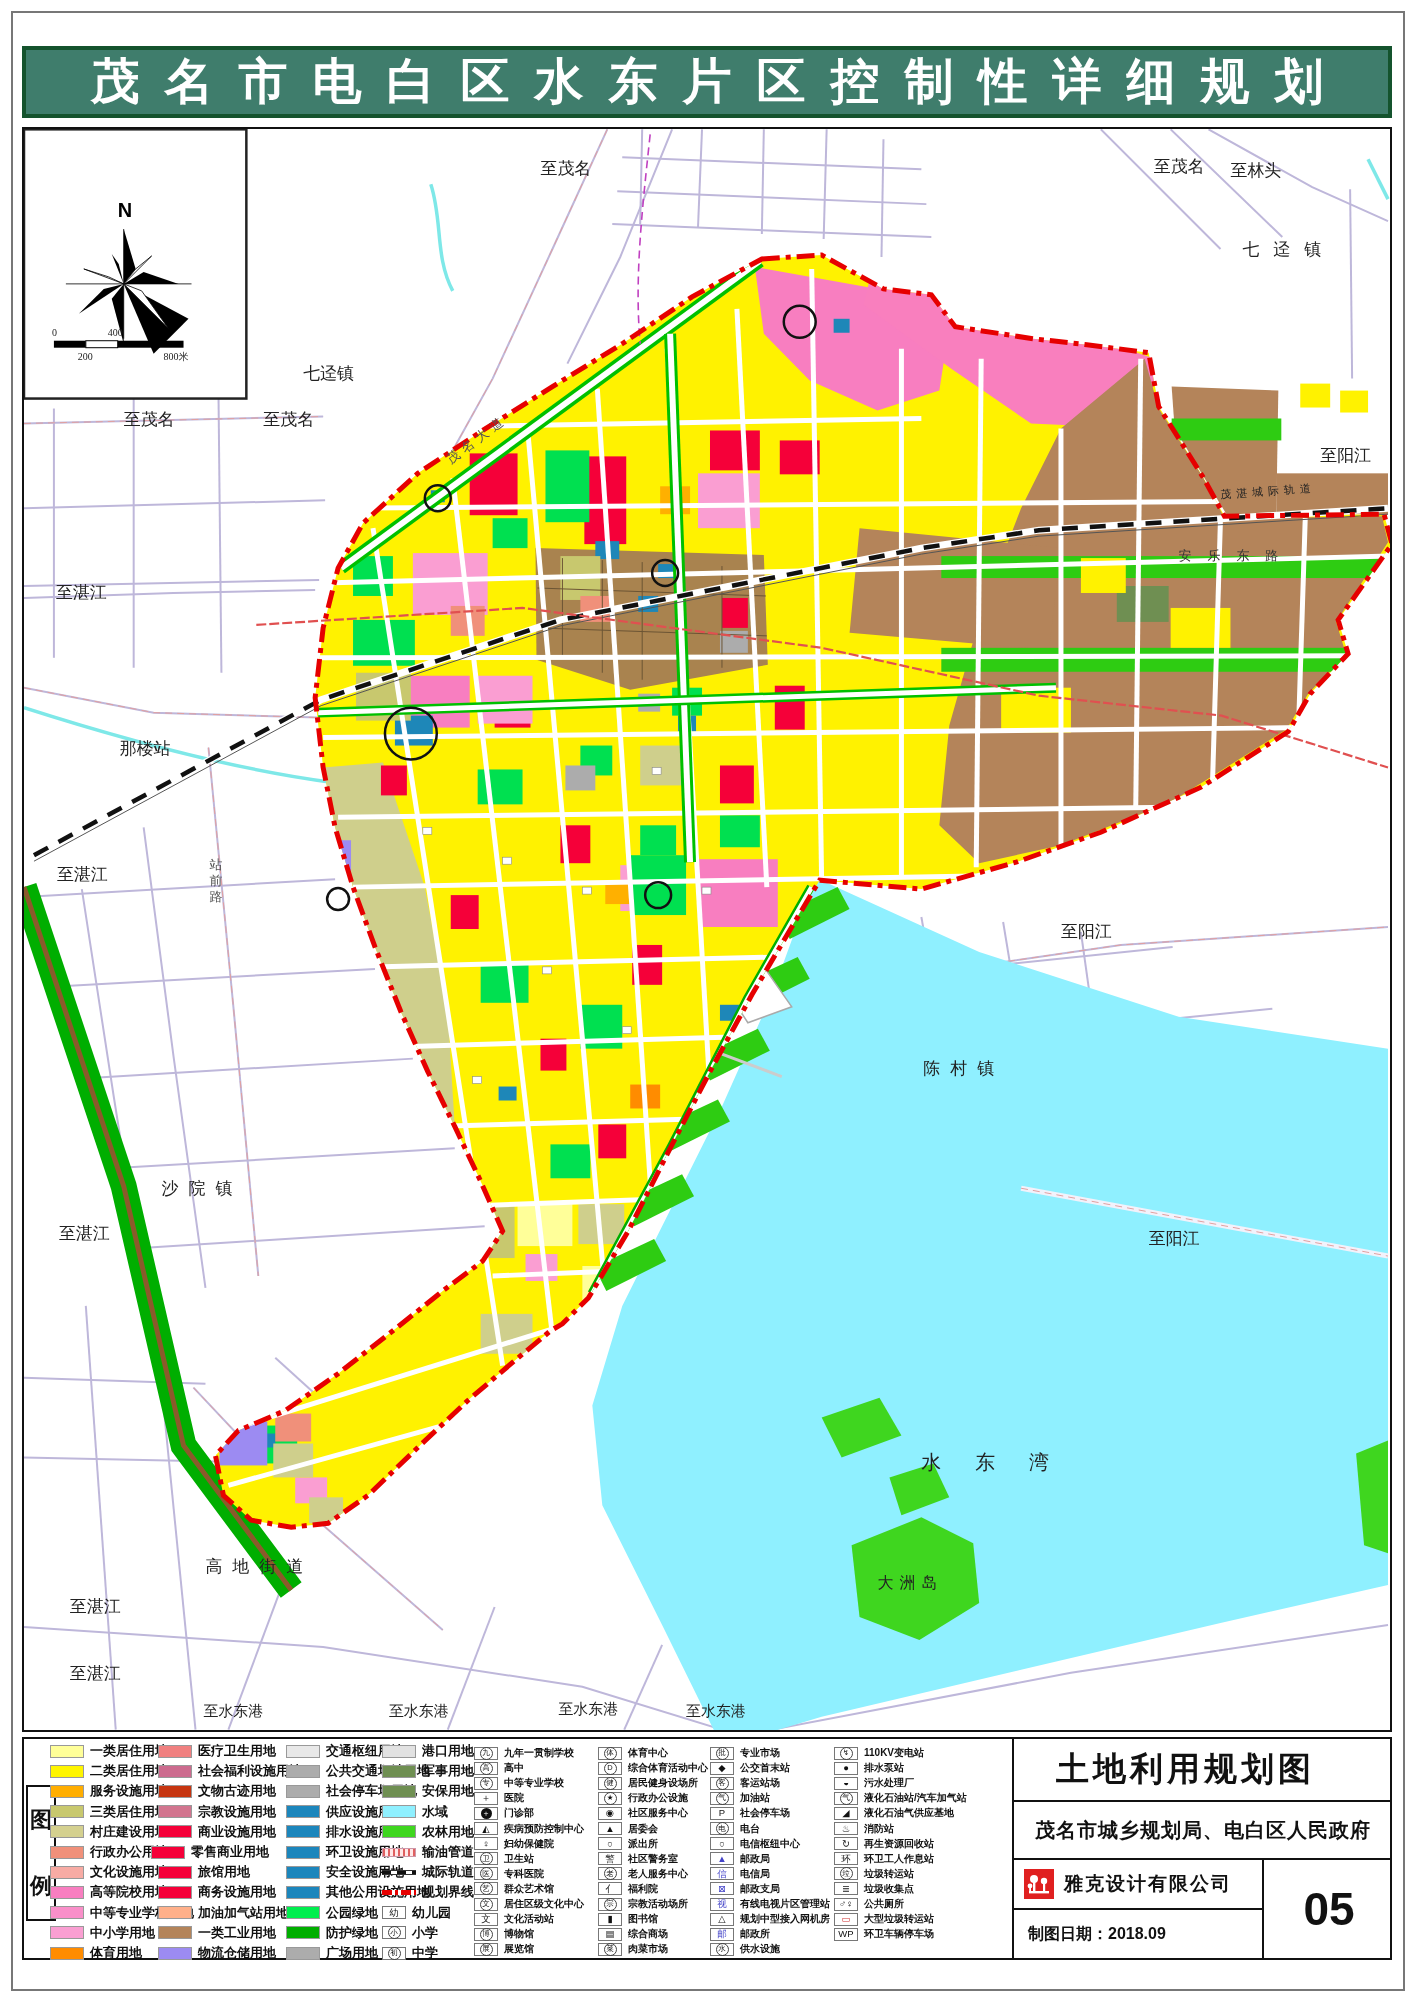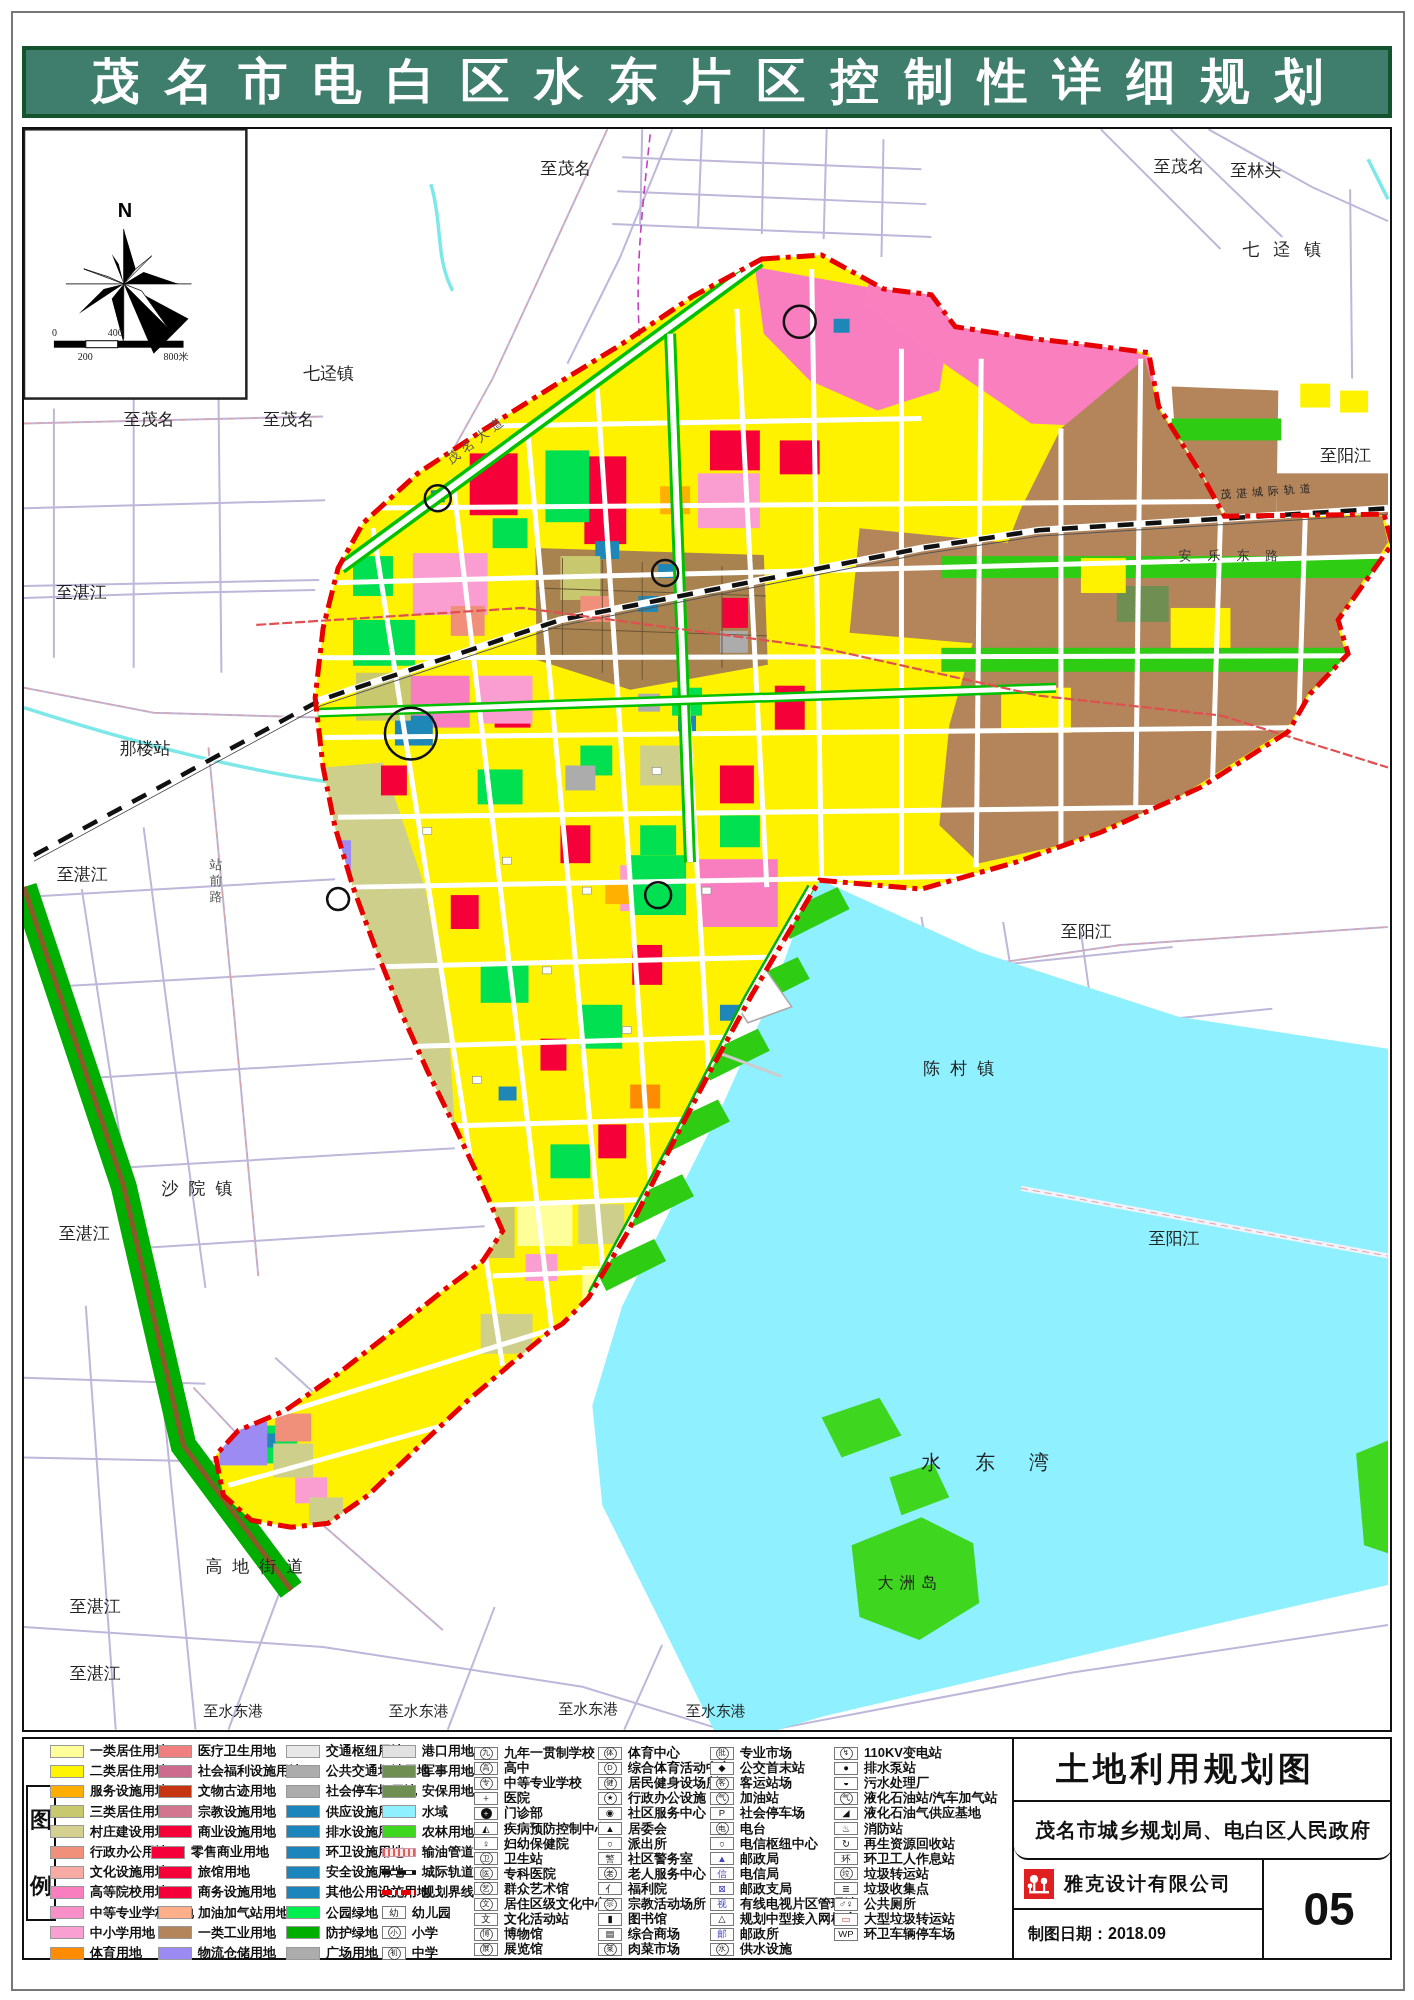--- a/index.html
+++ b/index.html
@@ -30,28 +30,28 @@
   .symbox{width:24px;height:13px;border:1px solid #777;box-sizing:border-box;flex:none;
           display:flex;align-items:center;justify-content:center;background:#fff;}
   .symg{font-size:9.5px;line-height:10px;color:#111;}
   .symc{display:flex;align-items:center;justify-content:center;width:11px;height:11px;border:1px solid #444;
         border-radius:50%;font-size:7.5px;line-height:8px;color:#111;}
   .symdisc{display:flex;align-items:center;justify-content:center;width:11px;height:11px;border-radius:50%;
         background:#111;color:#fff;font-size:8px;line-height:9px;}
   .t-blue{color:#4343c8 !important;border-color:#4343c8 !important;}
   .t-red{color:#d03030 !important;border-color:#d03030 !important;}
   .llabel{margin-left:6px;font-size:13px;font-weight:600;color:#111;white-space:nowrap;}
-  .llabel.small{font-size:13px;}
+  .llabel.small{font-size:10px;}
   
   .tblock{position:absolute;left:988px;top:0;width:380px;height:219px;border-left:2px solid #111;box-sizing:border-box;}
   .tb-row1{position:absolute;left:0;top:0;width:100%;height:63px;border-bottom:2px solid #111;box-sizing:border-box;
            display:flex;align-items:center;}
   .tb-row1 div{font-size:33px;font-weight:700;color:#111;margin-left:42px;letter-spacing:4px;}
   .tb-row2{position:absolute;left:0;top:63px;width:100%;height:58px;border-bottom:2px solid #111;box-sizing:border-box;
-           display:flex;align-items:center;justify-content:center;border-radius:14px;}
+           display:flex;align-items:center;justify-content:center;}
   .tb-row2 div{font-size:20px;font-weight:600;color:#111;letter-spacing:1px;}
   .tb-left{position:absolute;left:0;top:121px;width:250px;height:98px;border-right:2px solid #111;box-sizing:border-box;}
   .tb-co{position:absolute;left:0;top:0;width:100%;height:50px;border-bottom:2px solid #111;box-sizing:border-box;
          display:flex;align-items:center;}
   .logo{width:30px;height:30px;background:#e02020;margin-left:10px;flex:none;position:relative;}
   .tb-co span{font-size:19px;font-weight:700;color:#111;margin-left:10px;letter-spacing:2px;}
   .tb-date{position:absolute;left:0;top:50px;width:100%;height:48px;display:flex;align-items:center;}
   .tb-date span{font-size:16px;font-weight:600;color:#111;margin-left:14px;}
   .tb-page{position:absolute;left:250px;top:121px;width:130px;height:98px;display:flex;align-items:center;justify-content:center;}
   .tb-page div{font-size:46px;font-weight:600;color:#111;}

